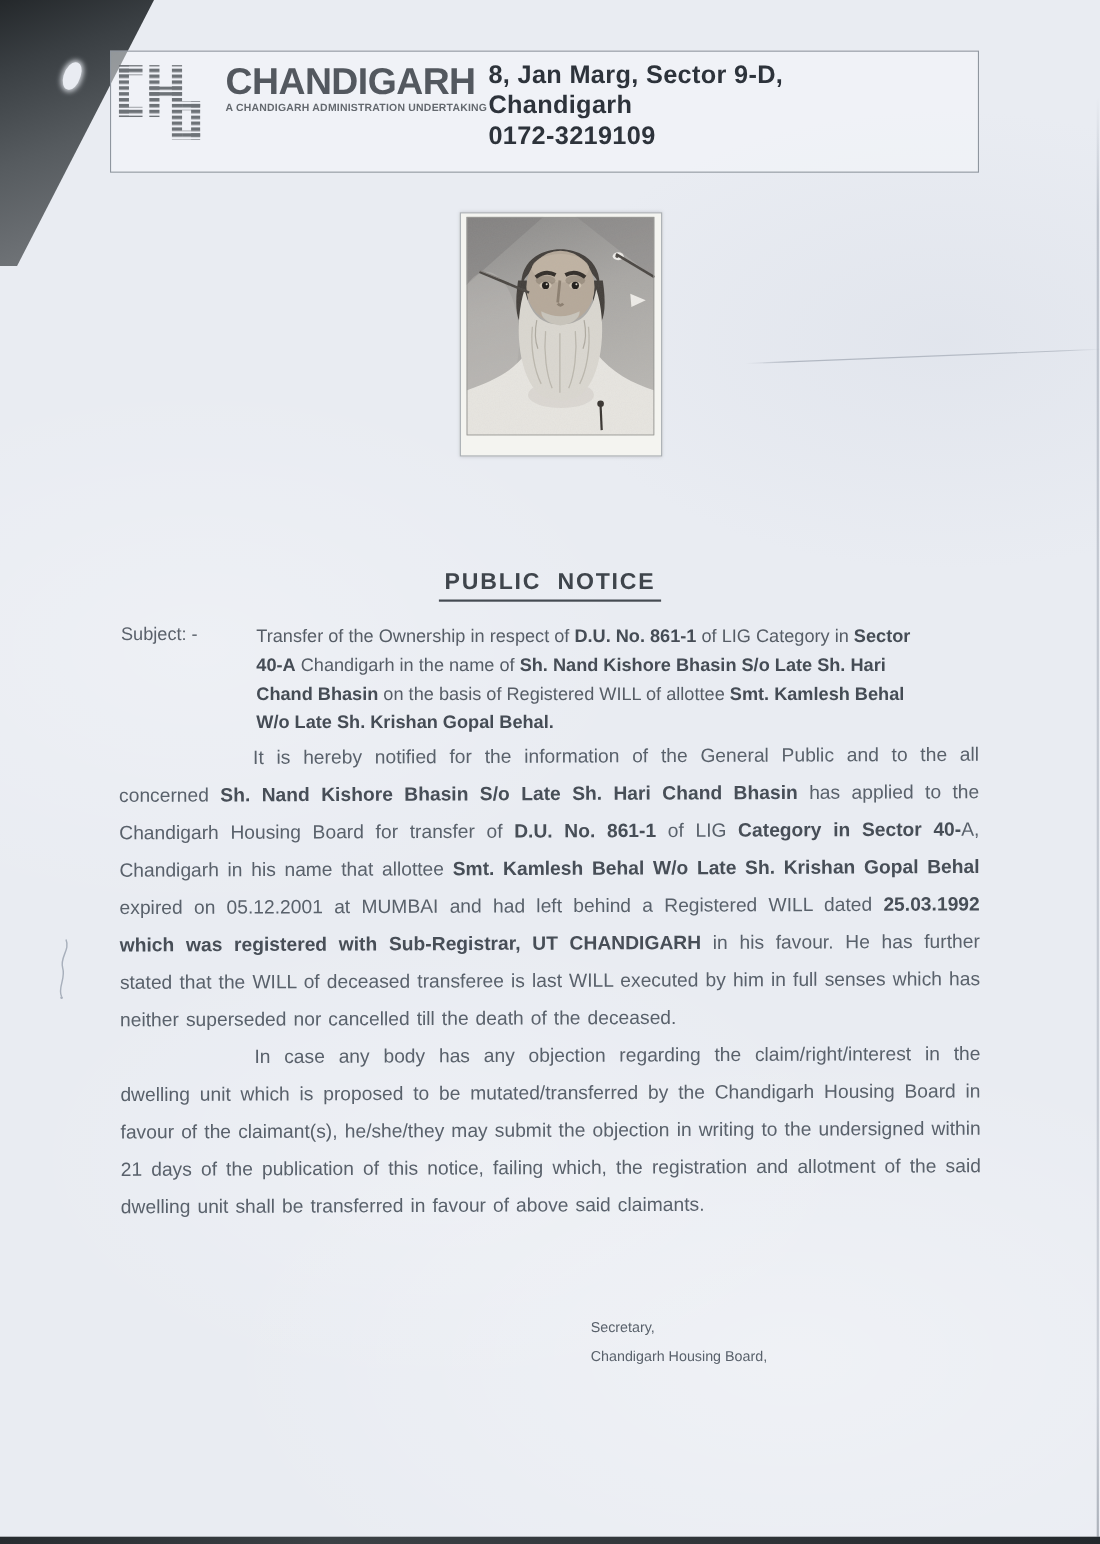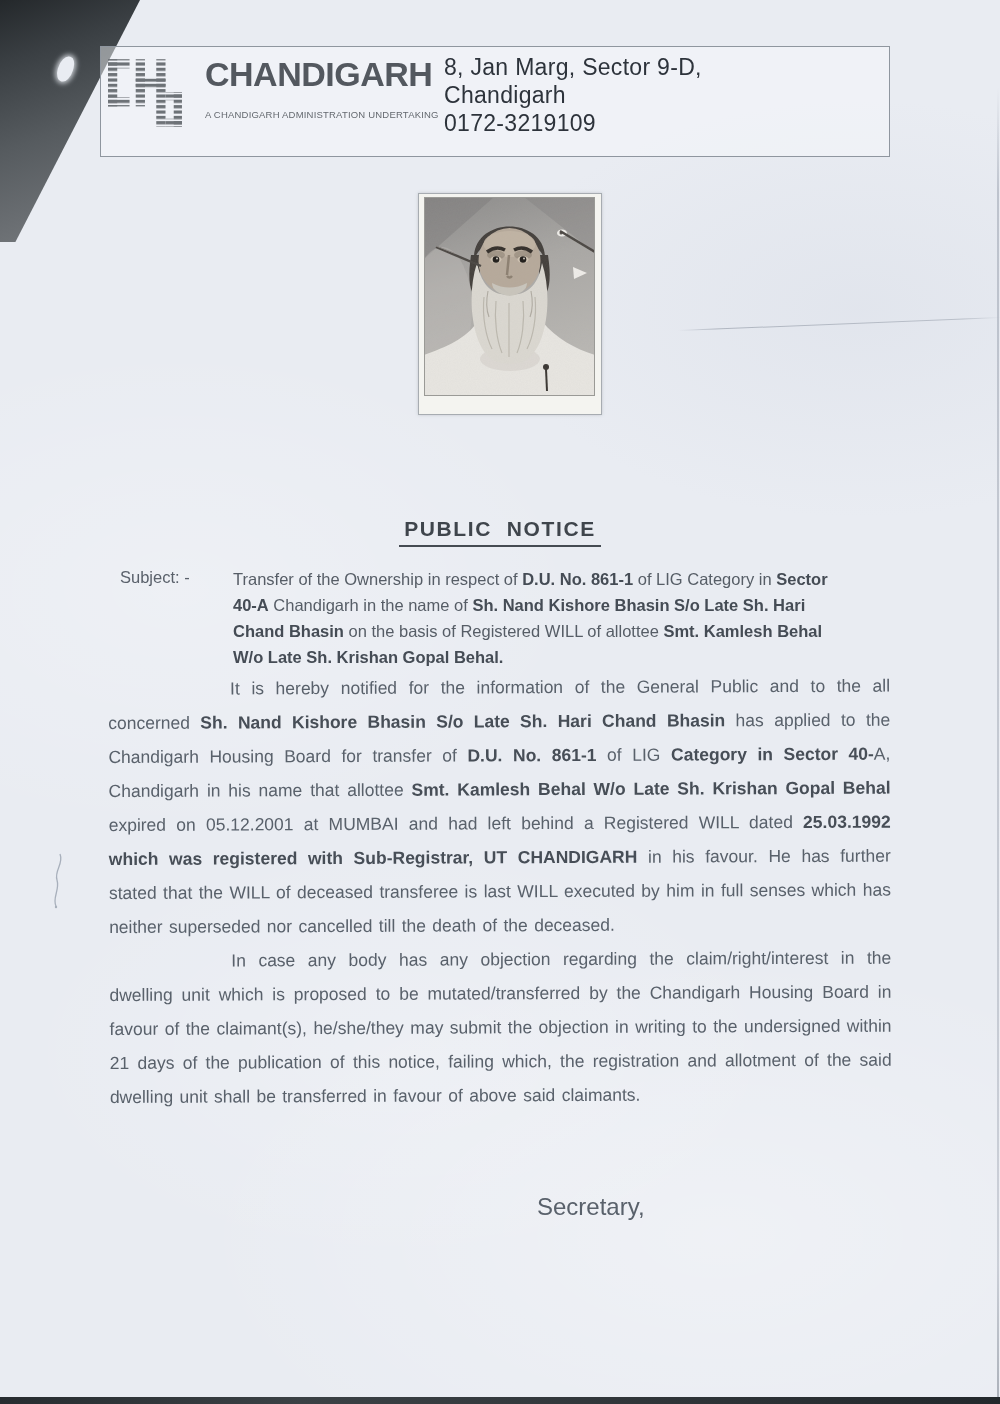--- a/index.html
+++ b/index.html
@@ -31,44 +31,44 @@
     background:linear-gradient(90deg,transparent,rgba(105,115,130,.42) 12%,rgba(105,115,130,.34) 88%,transparent);
     transform:rotate(-2.3deg);transform-origin:left center;}
   .squiggle{position:absolute;left:44px;top:850px;}
   
   .letterhead{position:absolute;left:100px;top:46px;width:788px;height:109px;
     border:1px solid #8f969f;background:rgba(248,250,252,.45);}
   .logo{position:absolute;left:7px;top:10px;}
   .brand{position:absolute;left:104px;top:10px;width:240px;}
   .brand-name{font-size:34px;font-weight:bold;color:#53585f;letter-spacing:-.5px;line-height:1;white-space:nowrap;}
   .brand-sub{font-size:26px;font-weight:bold;color:#5b6067;letter-spacing:1.2px;line-height:1;margin-top:4px;white-space:nowrap;}
-  .brand-tag{font-size:9.5px;font-weight:normal;color:#64696f;letter-spacing:.2px;margin-top:18px;white-space:nowrap;}
-  .address{position:absolute;left:343px;top:6px;font-size:23px;font-weight:normal;
+  .brand-tag{font-size:9.5px;font-weight:bold;color:#64696f;letter-spacing:.2px;margin-top:2px;white-space:nowrap;}
+  .address{position:absolute;left:343px;top:6px;font-size:23px;font-weight:bold;
     color:#2d333b;line-height:28px;letter-spacing:.3px;}
   
   .photo{position:absolute;left:418px;top:193px;width:182px;height:220px;
     background:#f4f4f0;border:1px solid #a7acb1;box-shadow:0 0 3px rgba(130,136,142,.35);}
   .photo svg{position:absolute;left:5px;top:3px;}
   
   .notice-title-wrap{position:absolute;left:0;top:503px;width:1000px;text-align:center;}
   .notice-title{display:inline-block;font-size:21px;font-weight:bold;color:#3f454c;
     letter-spacing:1.6px;white-space:pre;border-bottom:2.5px solid #454b52;padding:0 5px 4px 5px;margin-top:14px;}
   
   .subject{position:absolute;left:110px;top:566px;width:790px;}
-  .subject-label{position:absolute;left:10px;top:2px;font-size:16.5px;color:#5a616b;}
+  .subject-label{position:absolute;left:0;top:2px;font-size:16.5px;color:#5a616b;}
   .subject-text{margin-left:123px;width:606px;font-size:16.5px;line-height:26px;color:#565d66;}
   .subject-text b{color:#454c55;}
   
   .bodytext{position:absolute;left:108px;top:672px;width:782px;
     transform:rotate(-.25deg);transform-origin:0 0;}
   .para{margin:0;font-size:17.5px;line-height:34px;color:#59616b;
     text-align:justify;text-indent:122px;word-spacing:1.5px;}
   .para b{color:#474e57;}
   
-  .signature{position:absolute;left:537px;top:1194px;font-size:24px;color:#59616b;line-height:26px;}
+  .signature{position:absolute;left:537px;top:1194px;font-size:13px;color:#59616b;line-height:26px;}
 </style>
 </head>
 <body>
 
 <div class="page">
 
   <div class="corner"></div>
   <div class="corner-hole"></div>
 
   <div class="letterhead">
@@ -188,20 +188,21 @@
     <div class="subject-text"><span>Transfer of the Ownership in respect of </span><b>D.U. No. 861-1</b><span> of LIG Category in </span><b>Sector 40-A</b><span> Chandigarh in the name of </span><b>Sh. Nand Kishore Bhasin S/o Late Sh. Hari Chand Bhasin</b><span> on the basis of Registered WILL of allottee </span><b>Smt. Kamlesh Behal W/o Late Sh. Krishan Gopal Behal.</b></div>
   </div>
 
   <div class="bodytext">
     <p class="para"><span>It is hereby notified for the information of the General Public and to the all concerned </span><b>Sh. Nand Kishore Bhasin S/o Late Sh. Hari Chand Bhasin</b><span> has applied to the Chandigarh Housing Board for transfer of </span><b>D.U. No. 861-1</b><span> of LIG </span><b>Category in Sector 40-</b><span>A, Chandigarh in his name that allottee </span><b>Smt. Kamlesh Behal W/o Late Sh. Krishan Gopal Behal</b><span> expired on 05.12.2001 at MUMBAI and had left behind a Registered WILL dated </span><b>25.03.1992 which was registered with Sub-Registrar, UT CHANDIGARH</b><span> in his favour. He has further stated that the WILL of deceased transferee is last WILL executed by him in full senses which has neither superseded nor cancelled till the death of the deceased.</span></p>
     <p class="para"><span>In case any body has any objection regarding the claim/right/interest in the dwelling unit which is proposed to be mutated/transferred by the Chandigarh Housing Board in favour of the claimant(s), he/she/they may submit the objection in writing to the undersigned within 21 days of the publication of this notice, failing which, the registration and allotment of the said dwelling unit shall be transferred in favour of above said claimants.</span></p>
   </div>
 
   <div class="signature">
     <div>Secretary,</div>
+    <div>Chandigarh Housing Board,</div>
   </div>
 
   <svg class="squiggle" width="30" height="62" viewBox="0 0 30 62">
     <path d="M16,4 C20,14 10,20 13,30 C16,40 8,48 12,56" stroke="#97a0ae" stroke-width="1.3" fill="none" opacity="0.8"></path>
     <circle cx="12" cy="57" r="1.2" fill="#97a0ae" opacity="0.8"></circle>
   </svg>
 
   <div class="crease"></div>
   <div class="right-edge"></div>
   <div class="bottom-bar"></div>

